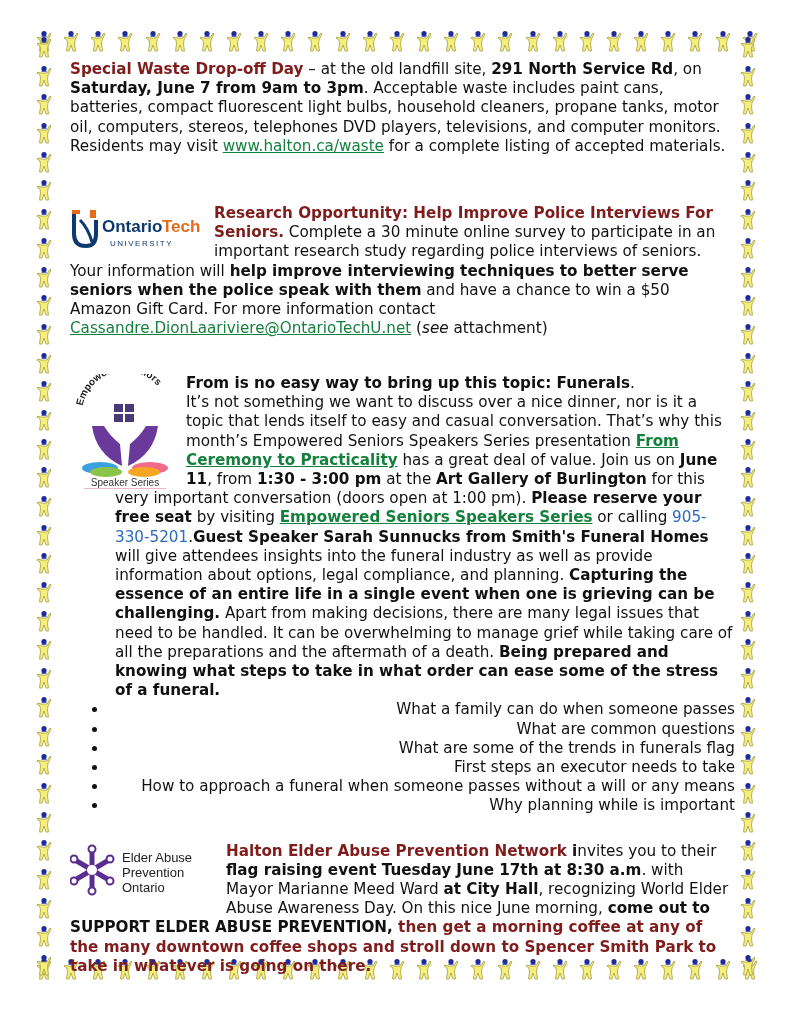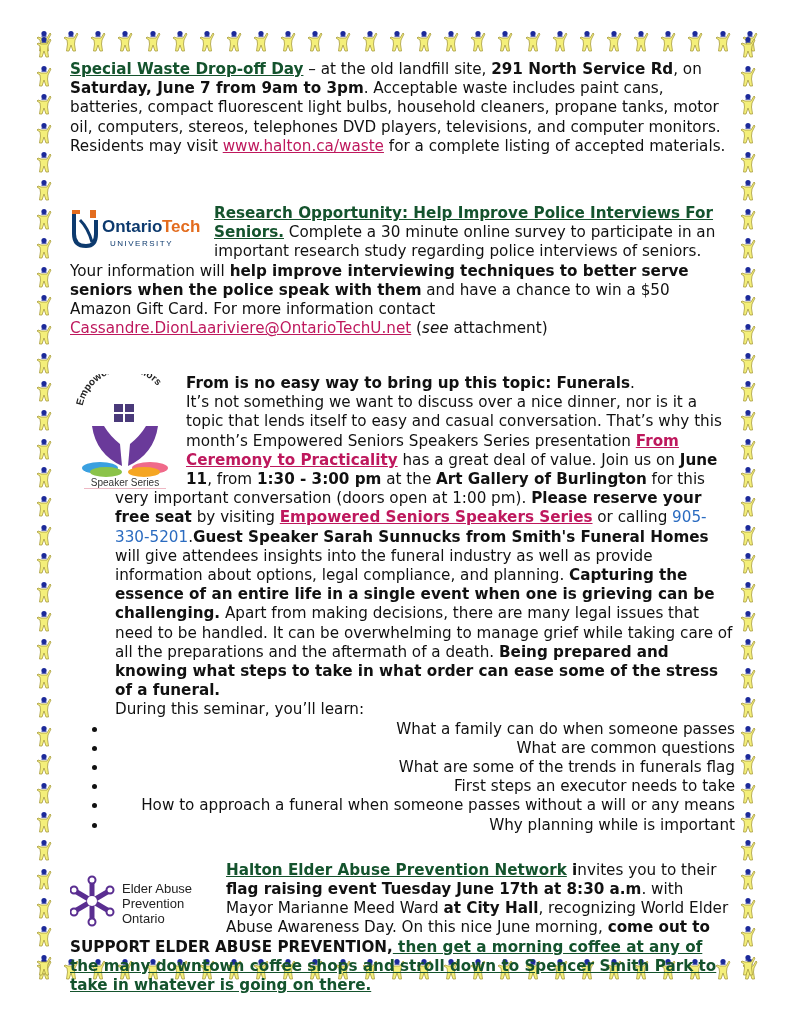--- a/index.html
+++ b/index.html
@@ -5,31 +5,31 @@
   html, body { margin: 0; padding: 0; background: #ffffff; }
   body { width: 791px; height: 1024px; position: relative; overflow: hidden;
          font-family: "DejaVu Sans", "Liberation Sans", sans-serif; color: #111; }
   .border-row { position: absolute; left: 36px; width: 722px; height: 24px; display: flex; justify-content: space-between; }
   .border-col { position: absolute; top: 36px; width: 18px; height: 940px; display: flex; flex-direction: column; justify-content: space-between; }
   .fig { width: 16px; height: 22px; position: relative; flex: 0 0 auto; }
   .fig svg { width: 16px; height: 22px; display: block; }
   .content { position: absolute; left: 70px; top: 60px; width: 665px; font-size: 15.2px; line-height: 19.2px; }
   .section { position: relative; }
   .logo { float: left; margin-right: 6px; }
-  .blue { color: #14532d; text-decoration: underline; }
-  .link { color: #be185d; text-decoration: underline; }
+  .blue { color: #7f1d1d; }
+  .link { color: #15803d; text-decoration: underline; }
   .b { font-weight: bold; }
   .i { font-style: italic; }
   .phone { color: #2a6bc0; }
   ul { margin: 0; padding-left: 38px; text-align: right; }
   ul li { list-style: disc; padding-left: 4px; }
   .halton-logo { width: 140px; height: 58px; margin-top: 4px; margin-left: 2px; }
   .otu-logo { width: 138px; height: 46px; margin-top: 2px; }
   .es-logo { width: 110px; height: 115px; margin-right: 6px; }
-  .eapo-logo { width: 150px; height: 58px; margin-top: 12px; }
+  .eapo-logo { width: 150px; height: 58px; margin-top: 0; }
 </style>
 </head>
 <body>
 
 <div class="border-row" style="top:30px;" id="border-top">
     <div class="fig">
       <svg viewBox="0 0 16 22">
         <circle cx="8" cy="3.5" r="2.6" fill="#1c2a9a"></circle>
         <rect x="5.5" y="5.5" width="5" height="1.2" fill="#1c2a9a"></rect>
         <path d="M5,8 L11,8 L14,3 L15,4 L12,10 L11.5,14 L12.5,21 L10,21 L8,15 L6,21 L3.5,21 L4.5,14 L4,10 L1,8 L2,7 Z" fill="#f4ef7a" stroke="#a89c40" stroke-width="0.8"></path>
@@ -912,21 +912,20 @@
         <ellipse cx="30" cy="94" rx="18" ry="6" fill="#3aa0e0"></ellipse>
         <ellipse cx="36" cy="98" rx="16" ry="5" fill="#8bc34a"></ellipse>
         <ellipse cx="80" cy="94" rx="18" ry="6" fill="#f06a8a"></ellipse>
         <ellipse cx="74" cy="98" rx="16" ry="5" fill="#f5a623"></ellipse>
         <text x="55" y="112" text-anchor="middle" font-family="Liberation Sans, sans-serif" font-size="10" fill="#333">Speaker Series</text>
         <line x1="14" y1="115" x2="96" y2="115" stroke="#e8a0b0" stroke-width="1.5"></line>
       </svg>
     </div>
     <span class="b">From is no easy way to bring up this topic: Funerals</span><span>.</span><br>
     <span>It’s not something we want to discuss over a nice dinner, nor is it a topic that lends itself to easy and casual conversation. That’s why this month’s Empowered Seniors Speakers Series presentation </span><span class="link b">From Ceremony to Practicality</span><span> has a great deal of value. Join us on </span><span class="b">June 11</span><span>, from </span><span class="b">1:30 - 3:00 pm</span><span> at the </span><span class="b">Art Gallery of Burlington</span><span> for this very important conversation (doors open at 1:00 pm). </span><span class="b">Please reserve your free seat</span><span> by visiting </span><span class="link b">Empowered Seniors Speakers Series</span><span> or calling </span><span class="phone">905-330-5201</span><span>.</span><span class="b">Guest Speaker Sarah Sunnucks from Smith's Funeral Homes</span><span> will give attendees insights into the funeral industry as well as provide information about options, legal compliance, and planning. </span><span class="b">Capturing the essence of an entire life in a single event when one is grieving can be challenging.</span><span> Apart from making decisions, there are many legal issues that need to be handled. It can be overwhelming to manage grief while taking care of all the preparations and the aftermath of a death. </span><span class="b">Being prepared and knowing what steps to take in what order can ease some of the stress of a funeral.</span><br>
-    <span>During this seminar, you’ll learn:</span>
     <ul style="margin-left:-45px;">
       <li>What a family can do when someone passes</li>
       <li>What are common questions</li>
       <li>What are some of the trends in funerals flag</li>
       <li>First steps an executor needs to take</li>
       <li>How to approach a funeral when someone passes without a will or any means</li>
       <li>Why planning while is important</li>
     </ul>
   </div>
 

